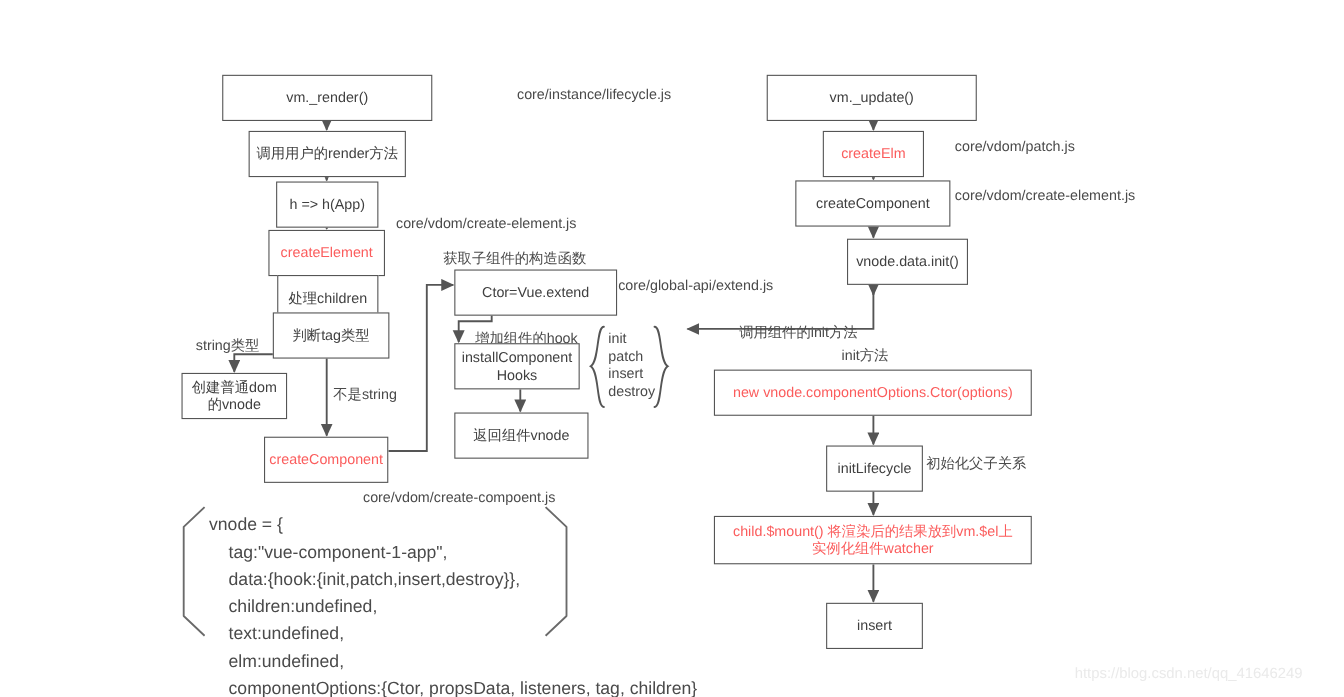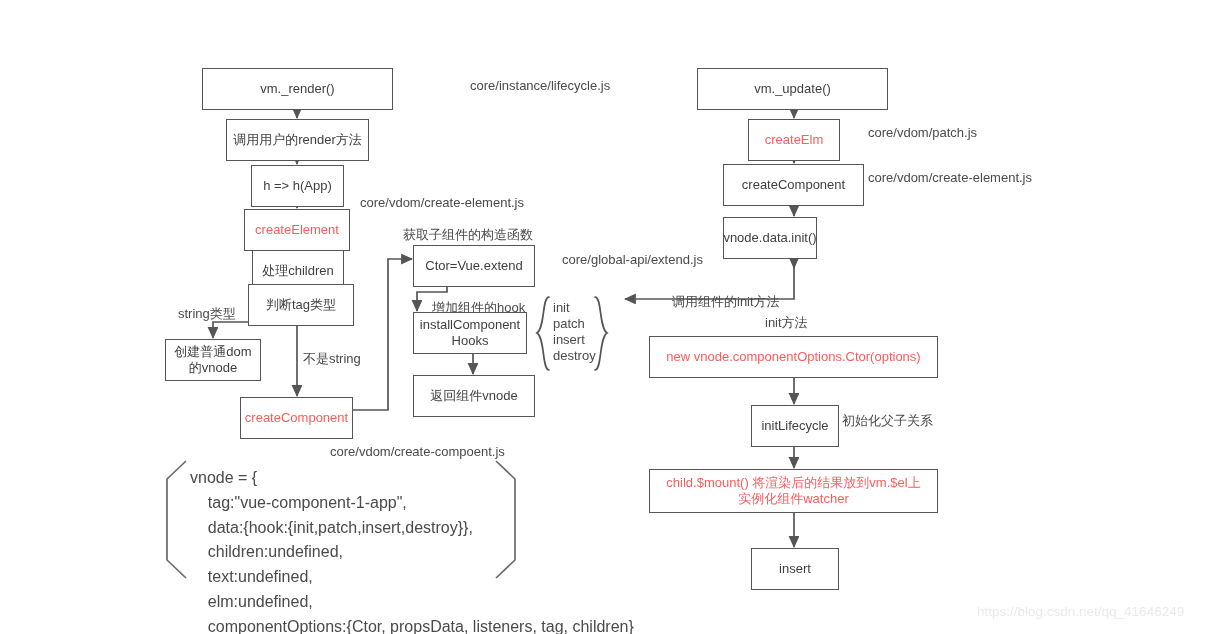--- a/index.html
+++ b/index.html
@@ -91,21 +91,21 @@
 的vnode</div>
 
   <div class="node red" style="left:240px;top:397px;width:113px;height:28px;">createComponent</div>
 
   <div class="note" style="left:178px;top:305px;">string类型</div>
 
   <div class="note" style="left:303px;top:350px;">不是string</div>
 
   <div class="note" style="left:403px;top:226px;">获取子组件的构造函数</div>
 
-  <div class="node" style="left:413px;top:245px;width:122px;height:31px;">Ctor=Vue.extend</div>
+  <div class="node" style="left:413px;top:245px;width:148px;height:31px;">Ctor=Vue.extend</div>
 
   <div class="note" style="left:432px;top:299px;">增加组件的hook</div>
 
   <div class="node" style="left:413px;top:312px;width:114px;height:37px;white-space:pre-line;">installComponent
 Hooks</div>
 
   <div class="node" style="left:413px;top:375px;width:122px;height:30px;">返回组件vnode</div>
 
   <svg class="wires" viewBox="0 0 1222 634">
     <g stroke="#555555" stroke-width="1.7" fill="none" stroke-linecap="round">
@@ -117,21 +117,21 @@
 patch
 insert
 destroy</div>
 
   <div class="node" style="left:697px;top:68px;width:191px;height:31px;">vm._update()</div>
 
   <div class="node red" style="left:748px;top:119px;width:92px;height:27px;">createElm</div>
 
   <div class="node" style="left:723px;top:164px;width:141px;height:31px;">createComponent</div>
 
-  <div class="node" style="left:723px;top:217px;width:94px;height:28px;">vnode.data.init()</div>
+  <div class="node" style="left:770px;top:217px;width:110px;height:28px;">vnode.data.init()</div>
 
   <div class="note" style="left:672px;top:293px;">调用组件的init方法</div>
 
   <div class="note" style="left:765px;top:314px;">init方法</div>
 
   <div class="node red" style="left:649px;top:336px;width:289px;height:40px;">new vnode.componentOptions.Ctor(options)</div>
 
   <div class="node" style="left:751px;top:405px;width:88px;height:29px;">initLifecycle</div>
 
   <div class="node red" style="left:649px;top:469px;width:289px;height:44px;white-space:pre-line;">child.$mount()  将渲染后的结果放到vm.$el上

